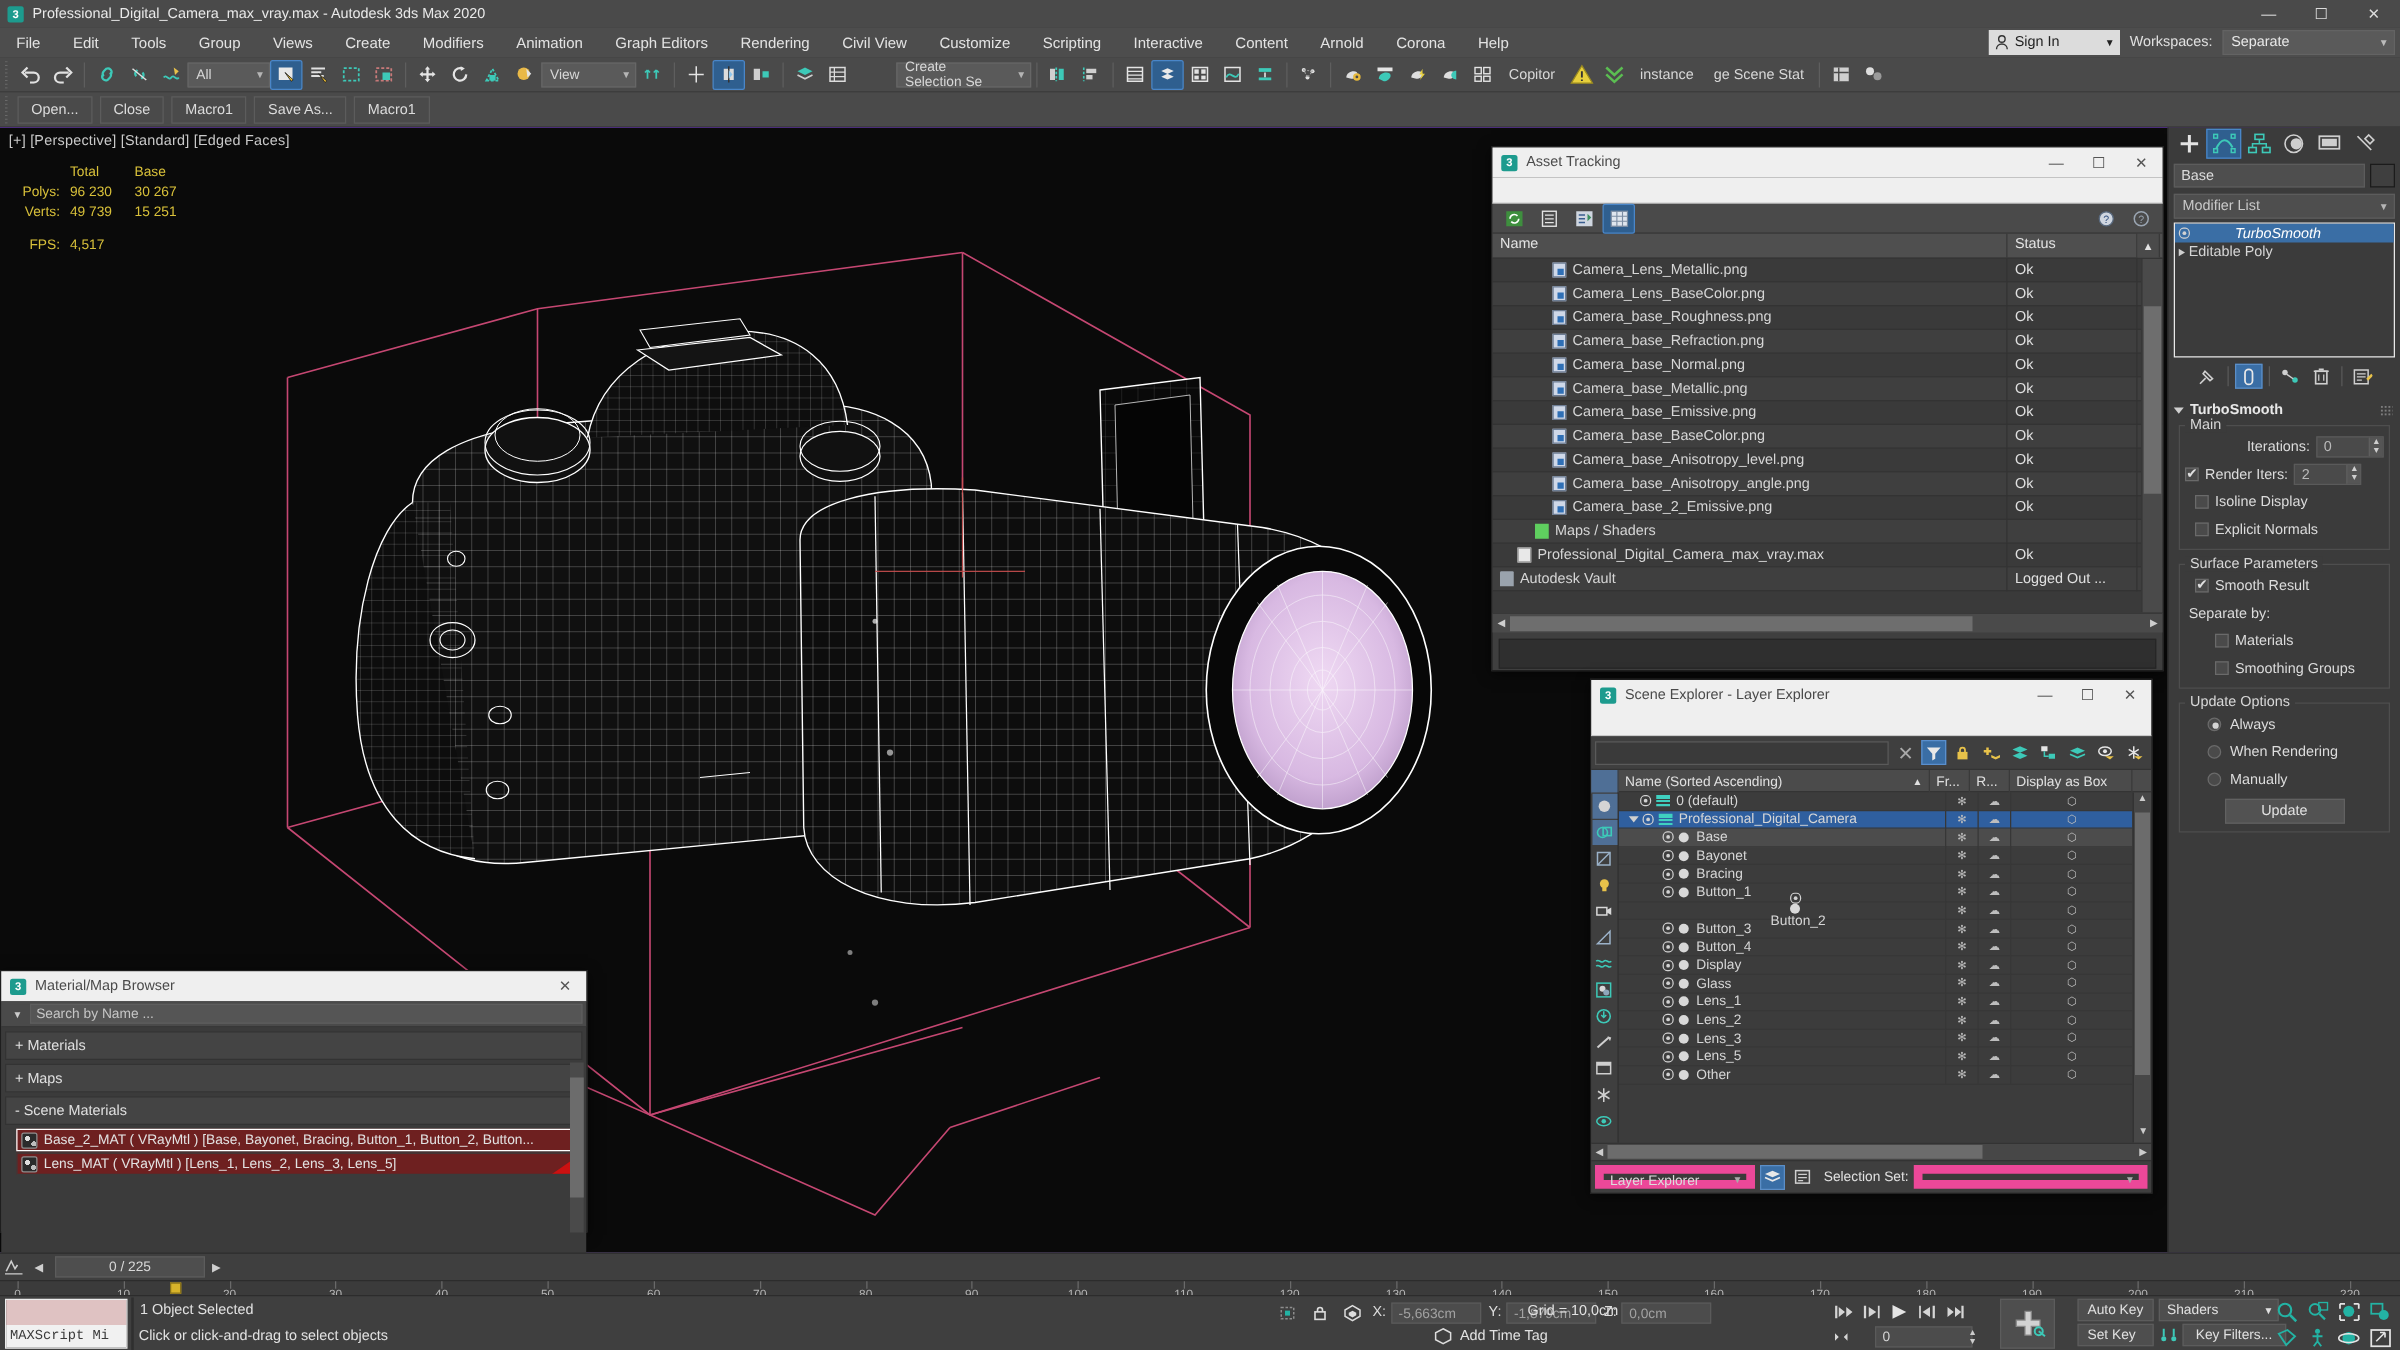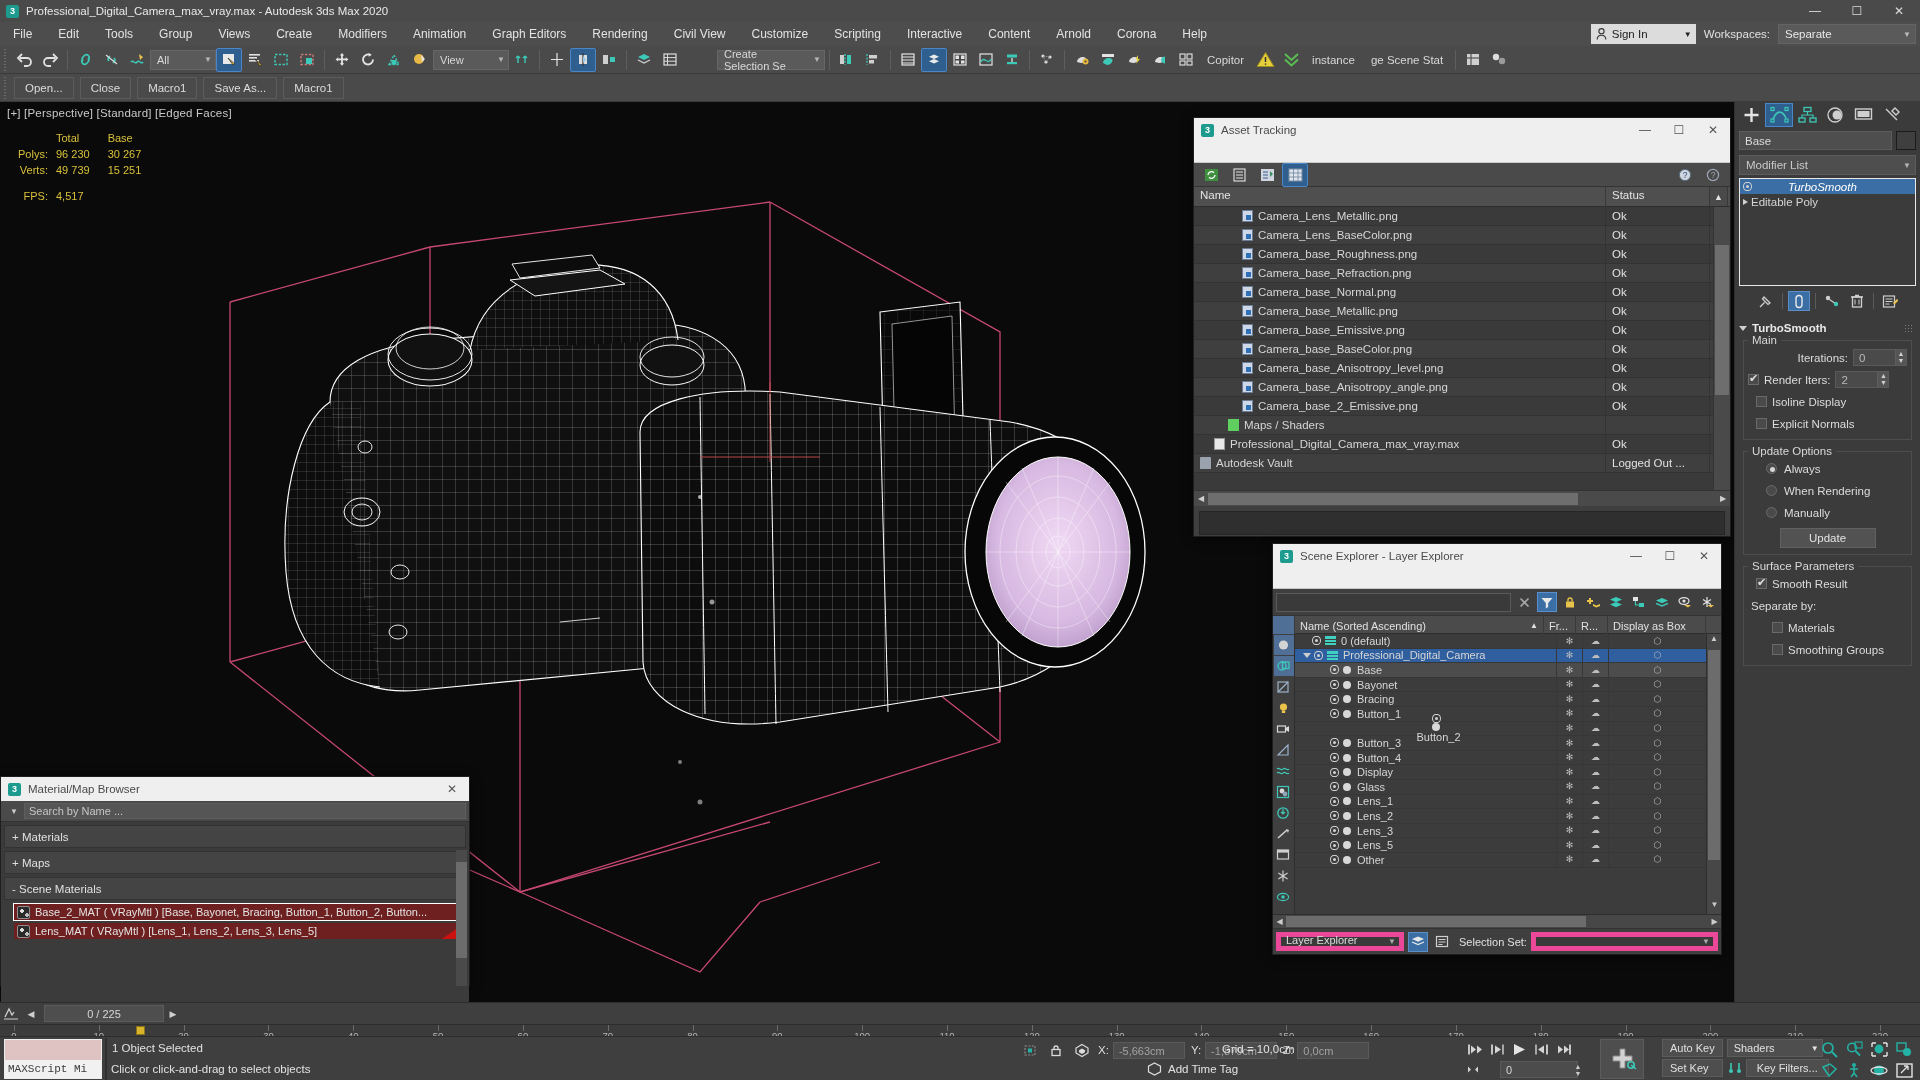--- a/index.html
+++ b/index.html
@@ -173,22 +173,22 @@
     position:relative; }
   .se-sbv .ar { height:14px; text-align:center; font-size:8px; color:#ccc; }
   .se-sbv .thumb { position:absolute; left:1px; top:16px; width:12px;
     height:210px; background:#6c6c6c; }
   .se-sbh { height:14px; background:#474747; display:flex; align-items:center;
     border-top:1px solid #2e2e2e; }
   .se-sbh .ar { width:13px; text-align:center; font-size:8px; color:#ccc; }
   .se-sbh .thumb { width:300px; height:11px; background:#6c6c6c; }
   .se-foot { height:26px; background:#3f3f3f; display:flex; align-items:center;
     padding:0 3px; gap:4px; border-top:1px solid #333; }
-  .se-combo { height:19px; background:#3a3a3a; border:5px solid #ec4899;
-    display:flex; align-items:flex-end; padding:0 3px 0 5px; font-size:11px;
+  .se-combo { height:19px; background:#3a3a3a; border:7px solid #ec4899;
+    display:flex; align-items:flex-start; padding:0 3px 0 5px; font-size:11px;
     color:#ddd; }
   .se-combo .cv { margin-left:auto; font-size:8px; color:#aaa; padding-left:6px;}
 
   
   #matWin { left:0px; top:776px; width:470px; height:210px; }
   .mb-search { height:21px; background:#4a4a4a; display:flex; align-items:center;
     padding:0 3px; border-bottom:1px solid #333; }
   .mb-search .cv { font-size:8px; color:#ccc; padding:0 6px; }
   .mb-search .fld { flex:1; height:16px; background:#555; border:1px solid #5e5e5e;
     color:#c6c6c6; font-size:11px; padding-left:4px; line-height:15px; }
@@ -1492,53 +1492,53 @@
         <span class="cbx"></span>
         <span>Isoline Display</span>
       </div>
       <div class="prow" style="padding-left:8px">
         <span class="cbx"></span>
         <span>Explicit Normals</span>
       </div>
     </div>
 
     <div class="grpbox" style="margin-top:11px">
+      <div class="cap">Surface Parameters</div>
+      <div class="prow" style="padding-left:8px">
+        <span class="cbx on"></span>
+        <span>Smooth Result</span>
+      </div>
+      <div class="prow" style="padding-left:3px">
+        <span>Separate by:</span>
+      </div>
+      <div class="prow" style="padding-left:24px">
+        <span class="cbx"></span>
+        <span>Materials</span>
+      </div>
+      <div class="prow" style="padding-left:24px">
+        <span class="cbx"></span>
+        <span>Smoothing Groups</span>
+      </div>
+    </div>
+
+    <div class="grpbox" style="margin-top:11px">
       <div class="cap">Update Options</div>
       <div class="prow" style="padding-left:18px">
         <span class="rad on"></span>
         <span>Always</span>
       </div>
       <div class="prow" style="padding-left:18px">
         <span class="rad"></span>
         <span>When Rendering</span>
       </div>
       <div class="prow" style="padding-left:18px">
         <span class="rad"></span>
         <span>Manually</span>
       </div>
       <div class="btnwide">Update</div>
-    </div>
-
-    <div class="grpbox" style="margin-top:11px">
-      <div class="cap">Surface Parameters</div>
-      <div class="prow" style="padding-left:8px">
-        <span class="cbx on"></span>
-        <span>Smooth Result</span>
-      </div>
-      <div class="prow" style="padding-left:3px">
-        <span>Separate by:</span>
-      </div>
-      <div class="prow" style="padding-left:24px">
-        <span class="cbx"></span>
-        <span>Materials</span>
-      </div>
-      <div class="prow" style="padding-left:24px">
-        <span class="cbx"></span>
-        <span>Smoothing Groups</span>
-      </div>
     </div>
   </div>
 
   <div class="timeline">
     <div class="tl-btn">
         <svg width="16" height="15" viewBox="0 0 16 15">
           <path d="M2 11l4-8 3 6 2-3" fill="none" stroke="#cfcfcf" stroke-width="1.3"></path>
           <path d="M1 13h14" stroke="#cfcfcf" stroke-width="1"></path>
         </svg>
       </div>

